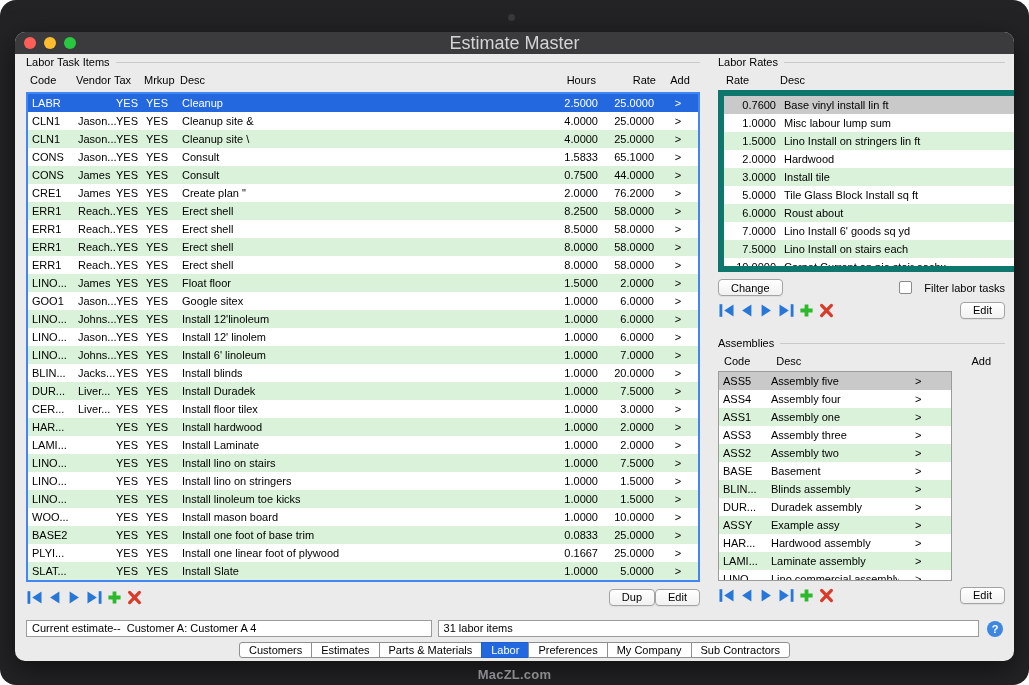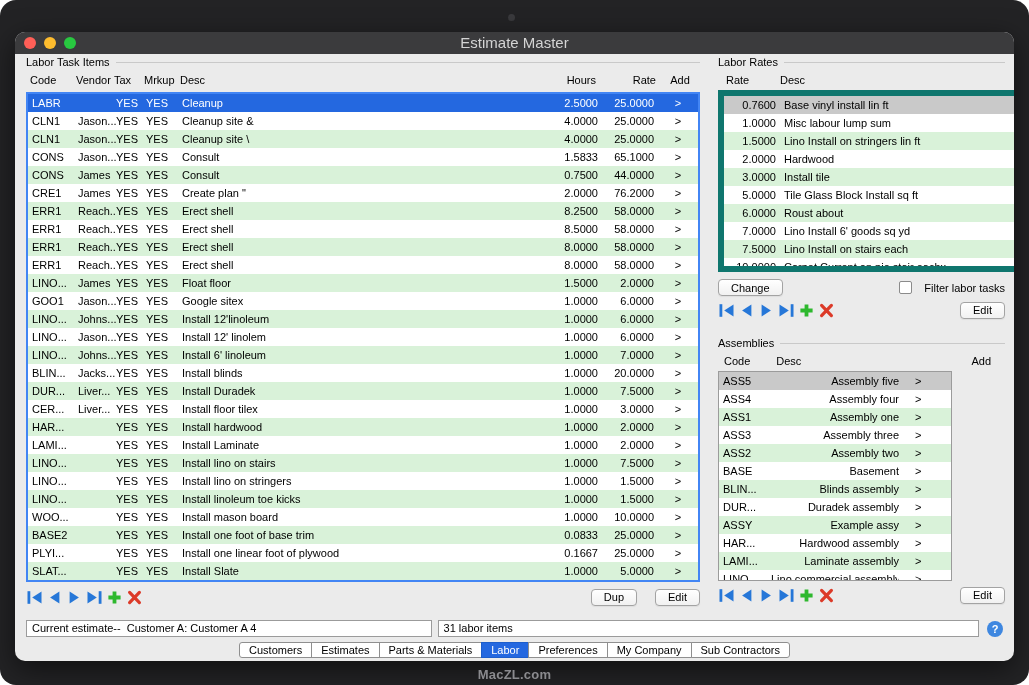--- a/index.html
+++ b/index.html
@@ -9,21 +9,21 @@
          border-radius:16px;overflow:hidden}
   .camera-dot{position:absolute;left:508px;top:14px;width:7px;height:7px;border-radius:50%;background:#3a3a3d}
 
   .window{position:absolute;left:15px;top:32px;width:999px;height:629px;background:#ebebeb;
           border-radius:10px;overflow:hidden;box-shadow:0 8px 28px rgba(0,0,0,.55)}
   .titlebar{position:absolute;left:0;top:0;width:100%;height:22px;background:#3b3b3d}
   .traffic{position:absolute;left:9px;top:5px;display:flex;gap:8px;z-index:2}
   .tl{width:12px;height:12px;border-radius:50%;display:block}
   .tl.red{background:#ff5f57}.tl.yellow{background:#febc2e}.tl.green{background:#28c840}
   .title{position:absolute;left:0;top:0;width:100%;height:22px;line-height:22px;text-align:center;
-         font-size:15px;color:#d4d4d4}
+         font-size:18px;color:#d4d4d4}
 
   .panel{position:absolute;font-size:11px;color:#000}
   .panel-label{display:flex;align-items:center;gap:6px;height:12px;font-size:11px;white-space:nowrap}
   .panel-label .legend-line{flex:1;border-top:1px solid #c9c9c9}
   .hcell{white-space:nowrap;overflow:visible}
   .cell{white-space:nowrap;overflow:hidden;box-sizing:border-box}
 
   
   .panel-tasks{left:11px;top:24px;width:674px}
   .lt-header{display:flex;height:20px;align-items:center;margin-top:2px}
@@ -34,21 +34,21 @@
   .c-desc{flex:1}
   .c-hours{width:62px;text-align:right;padding-right:4px}
   .c-rate{width:56px;text-align:right;padding-right:4px}
   .c-add{width:40px;text-align:center}
   .lt-table{margin-top:2px;width:674px;height:490px;border:2px solid #4285f4;background:#fff;
             overflow:hidden;box-sizing:border-box}
   .lt-row{display:flex;height:18px;line-height:18px;background:#fff}
   .lt-table .lt-row:nth-child(odd){background:var(--row-green,#d9f2d9)}
   .lt-table .lt-row.sel{background:var(--selection-blue,#2468e0);color:#fff}
   .panel-foot{margin-top:6px;display:flex;align-items:center;justify-content:space-between;height:18px}
-  .foot-buttons{display:flex;gap:18px}
+  .foot-buttons{display:flex;}
 
   
   .nav{display:flex;gap:3px;align-items:center}
   .nav-ic{display:block;width:17px;height:15px;cursor:default}
   .nav-ic svg{width:17px;height:15px;display:block}
   .nav-blue svg rect,.nav-blue svg path{fill:var(--nav-blue,#2677d8)}
   .nav-green svg path{fill:var(--nav-green,#2eb82e)}
   .nav-red svg path{fill:none;stroke:var(--nav-red,#dc3a28)}
 
   .mac-btn{height:17px;min-width:40px;padding:0 12px;font-size:11px;font-family:Liberation Sans, sans-serif;color:#000;
@@ -75,21 +75,21 @@
   .panel-asm{left:703px;top:305px;width:287px}
   .a-header{display:flex;height:20px;align-items:center;margin-top:2px}
   .a-code-h{padding-left:6px}
   .a-desc-h{padding-left:26px}
   .a-add-h{margin-left:auto;padding-right:14px}
   .a-table{width:234px;height:210px;border:1px solid #9b9b9b;background:#fff;overflow:hidden;box-sizing:border-box}
   .a-row{display:flex;height:18px;line-height:18px;background:#fff}
   .a-table .a-row:nth-child(odd){background:var(--row-green,#d9f2d9)}
   .a-table .a-row.gsel{background:var(--row-selected-gray,#c9c9c9)}
   .a-code{width:52px;padding-left:4px;box-sizing:border-box}
-  .a-desc{flex:1;text-align:right}
+  .a-desc{flex:1;text-align:left}
   .a-add{width:52px;padding-left:16px;box-sizing:border-box}
 
   
   .status-row{position:absolute;left:11px;top:588px;width:977px;display:flex;align-items:center;font-size:11px}
   .status-field{background:#fff;border:1px solid #9b9b9b;height:17px;line-height:15px;font-size:11px;
                 padding:0 5px;white-space:pre;overflow:hidden;box-sizing:border-box;color:#000}
   .f-estimate{width:406px}
   .f-count{width:542px;margin-left:6px}
   .help-btn{margin-left:8px;width:16px;height:16px;border-radius:50%;background:#3e87e0;color:#fff;
             font-size:11px;font-weight:bold;display:flex;align-items:center;justify-content:center}

